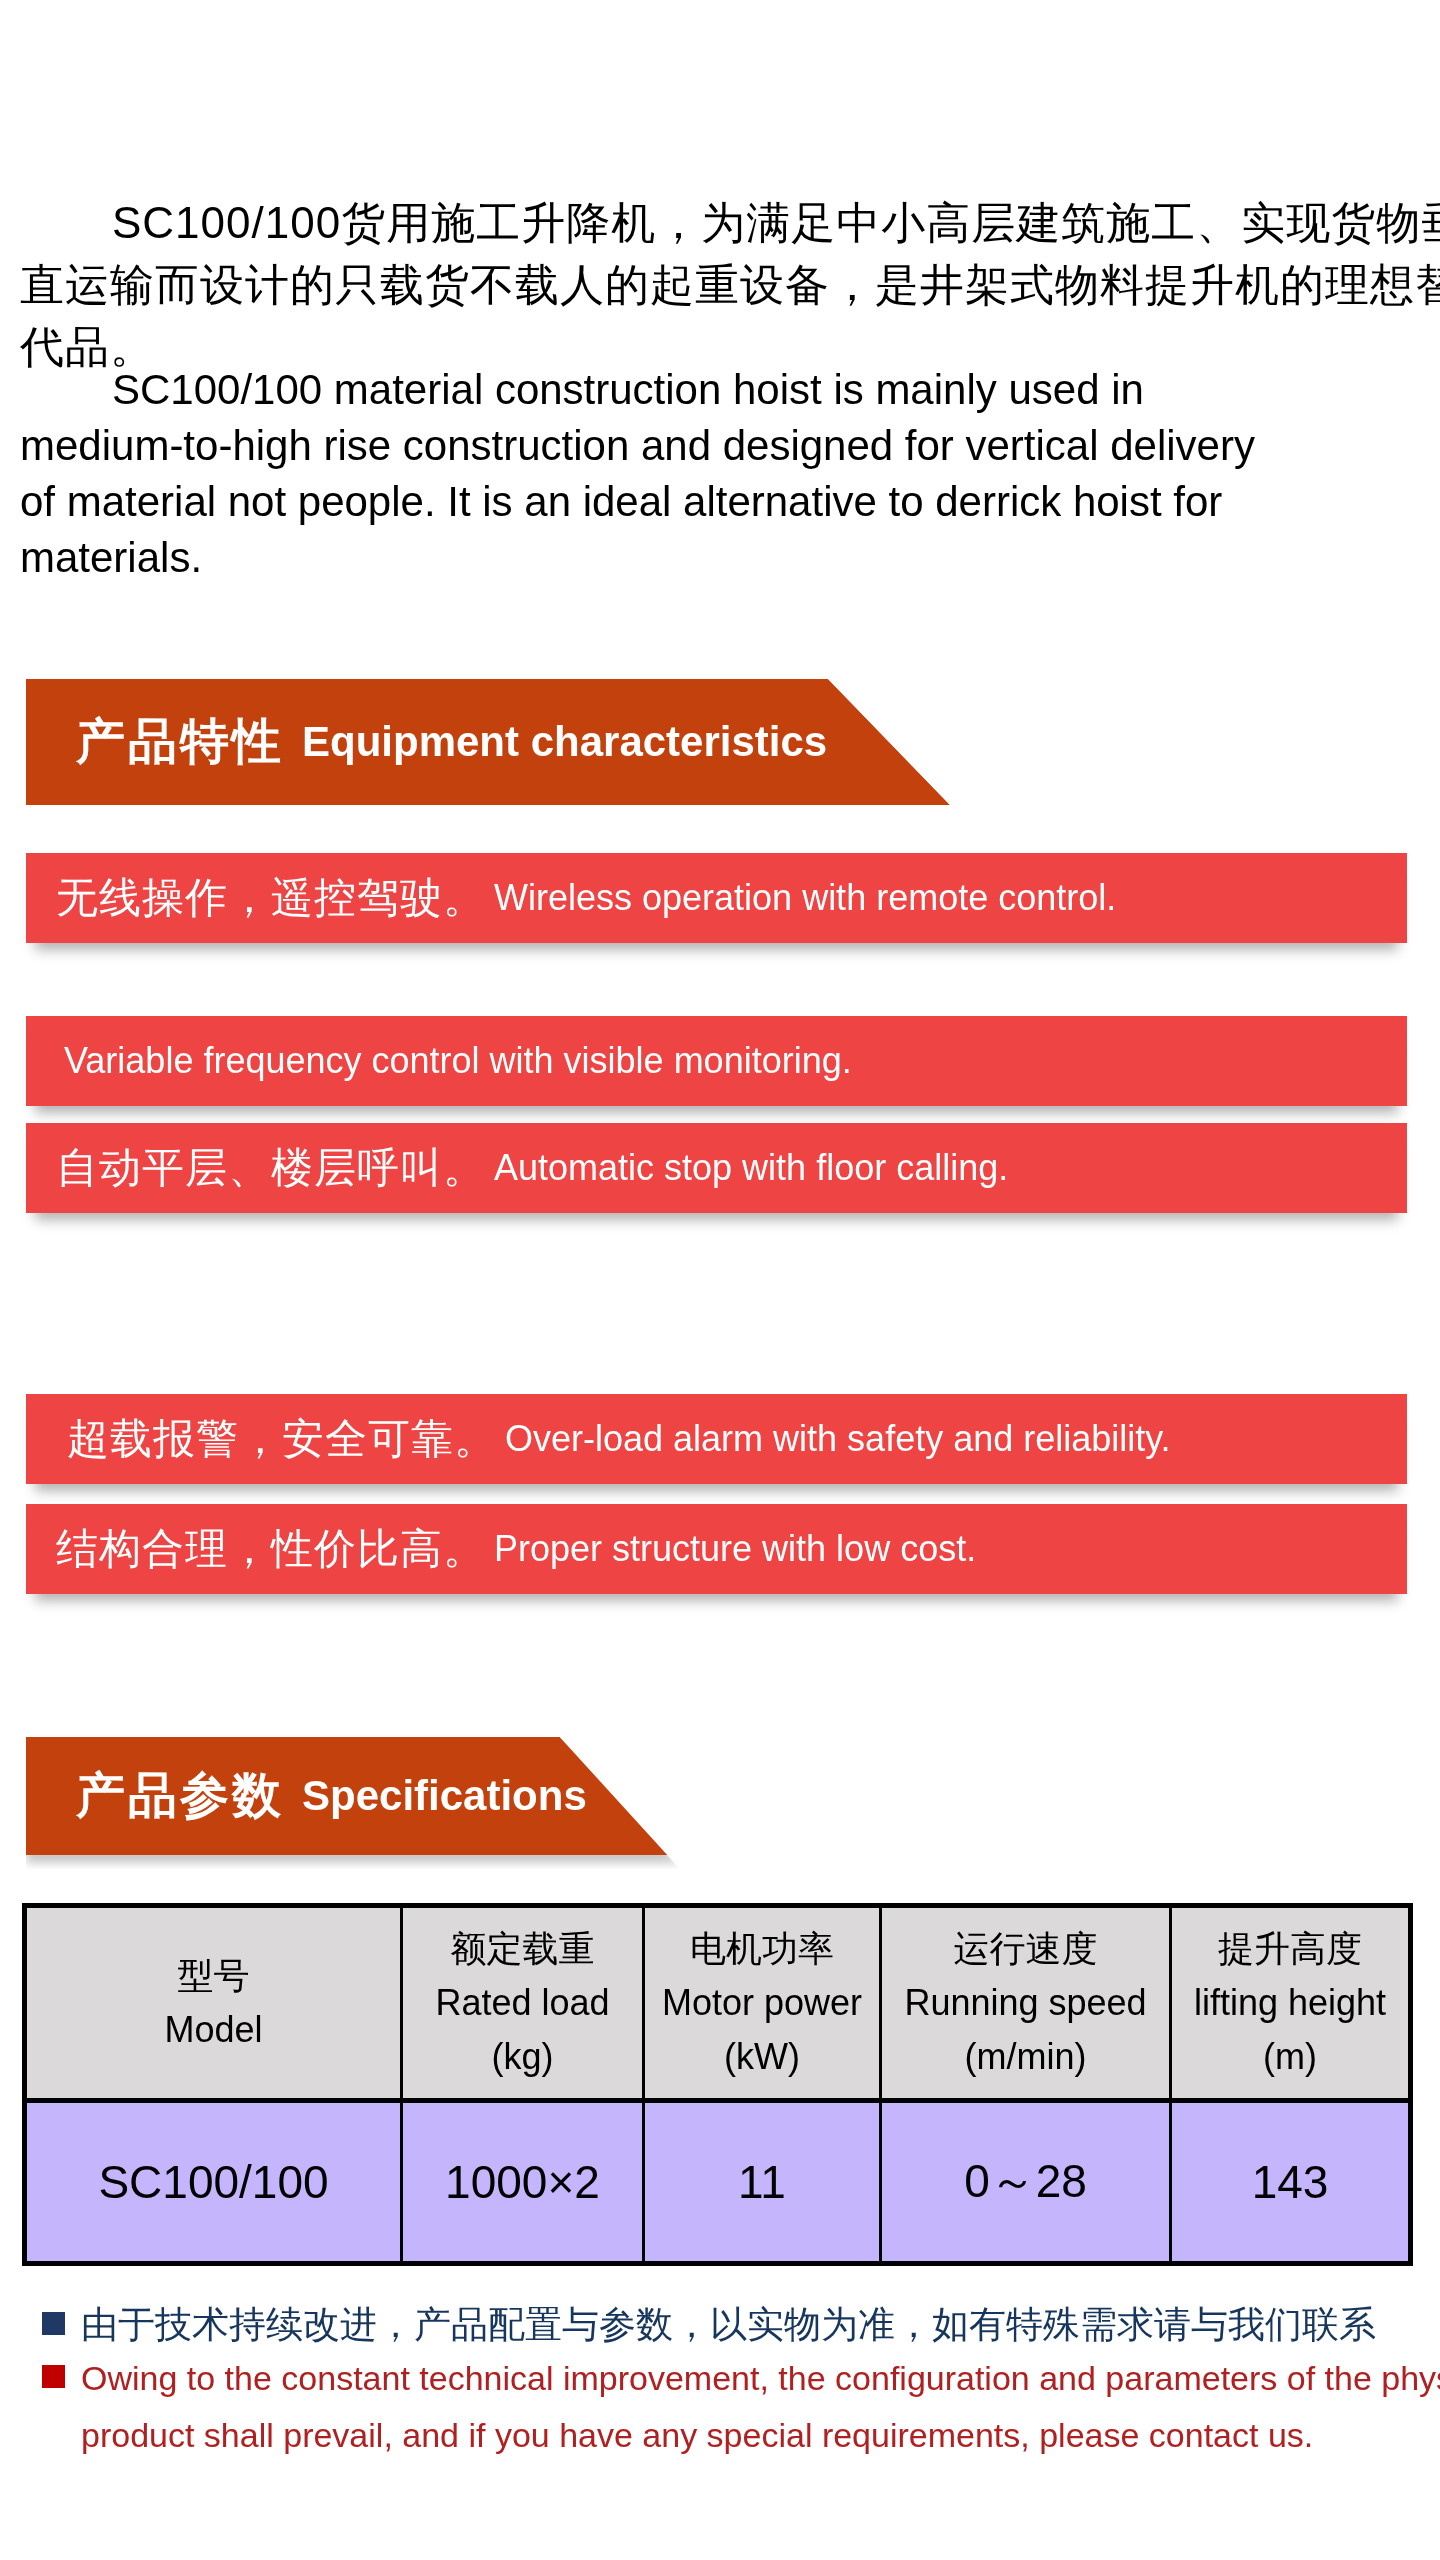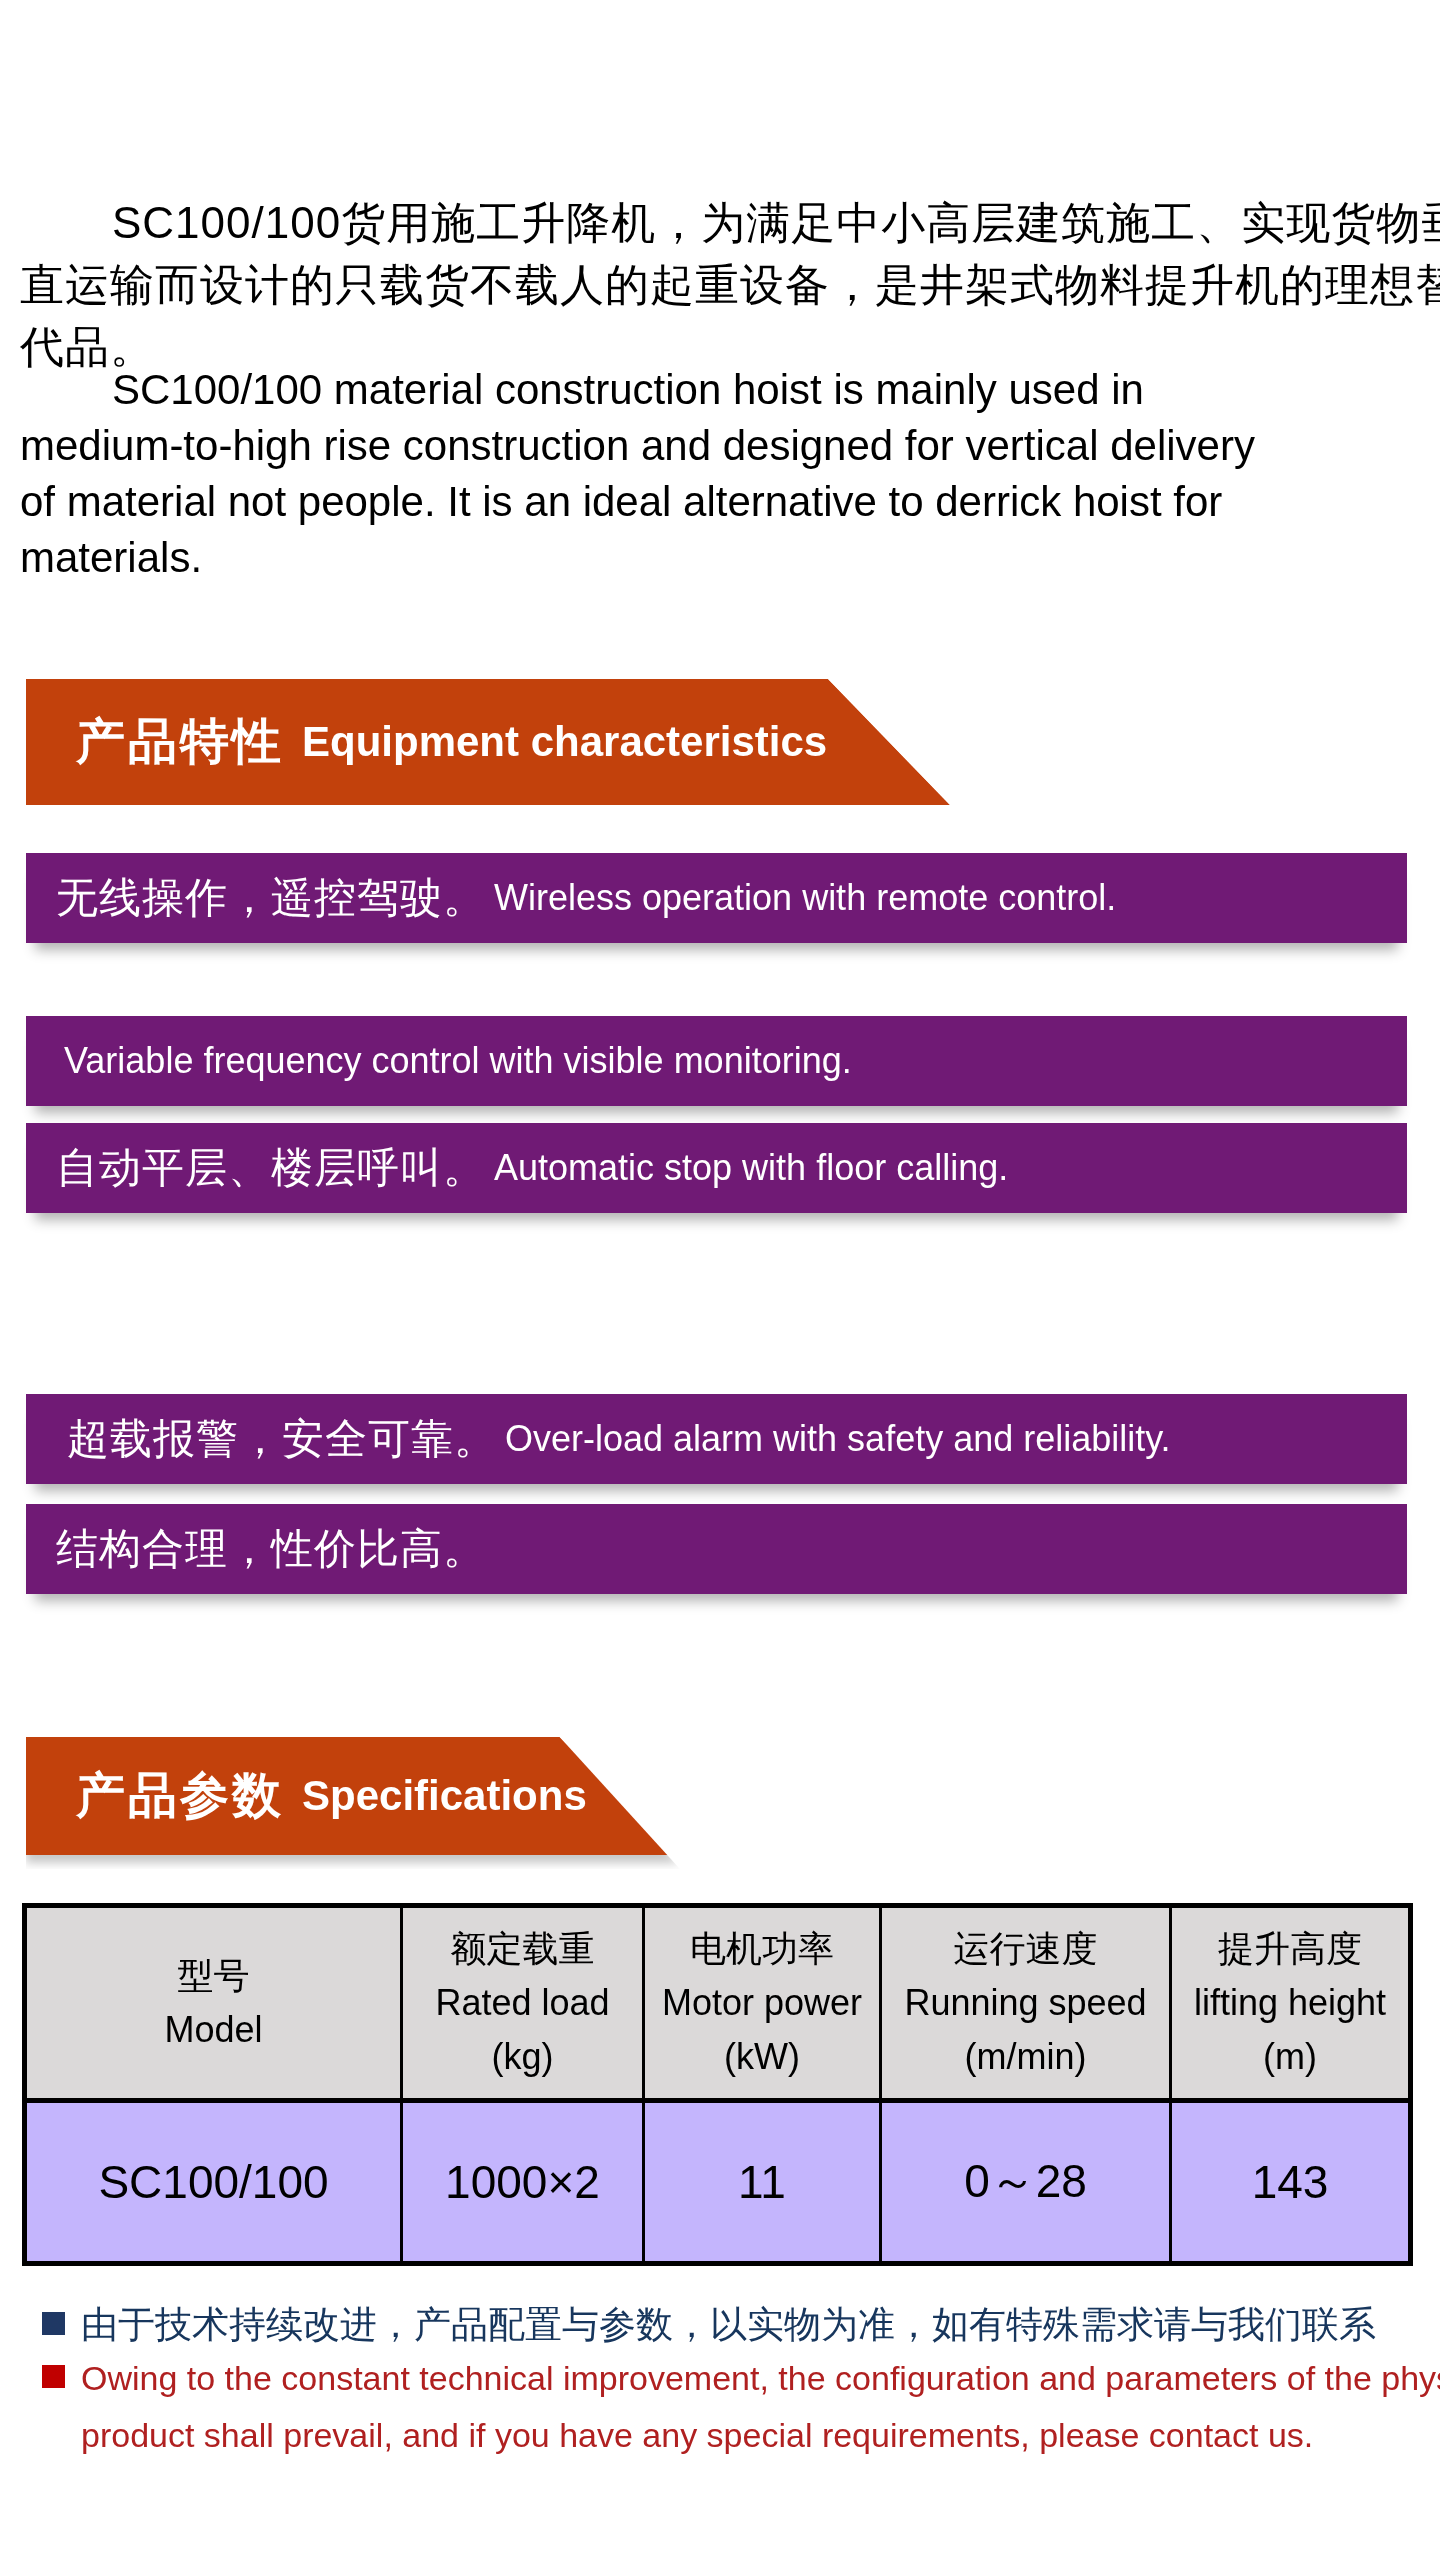--- a/index.html
+++ b/index.html
@@ -48,21 +48,21 @@
     clip-path: polygon(0 0, 86.8% 0, 100% 100%, 0 100%);
   }
   .banner-specifications {
     left: 26px; top: 1737px; width: 654px; height: 132px;
     clip-path: polygon(0 0, 81.6% 0, 100% 100%, 0 100%);
   }
 
   
   .feature-bar {
     left: 26px; width: 1381px; height: 90px;
-    background: #701a75;
+    background: #ef4444;
     color: #fff;
     display: flex;
     align-items: center;
     box-sizing: border-box;
     padding-left: 30px;
     box-shadow: 0 16px 12px -9px rgba(0,0,0,0.30);
   }
   .feature-bar .zh { font-size: 42px; letter-spacing: 1px; white-space: nowrap; }
   .feature-bar .en { font-size: 36px; margin-left: 8px; white-space: nowrap; }
   .fb1 { top: 853px; }
@@ -149,20 +149,21 @@
 <div class="abs feature-bar fb3">
   <span class="zh">自动平层、楼层呼叫。</span>
   <span class="en">Automatic stop with floor calling.</span>
 </div>
 <div class="abs feature-bar fb4">
   <span class="zh">超载报警，安全可靠。</span>
   <span class="en">Over-load alarm with safety and reliability.</span>
 </div>
 <div class="abs feature-bar fb5">
   <span class="zh">结构合理，性价比高。</span>
+  <span class="en">Proper structure with low cost.</span>
 </div>
 
 <div class="abs banner-wrap banner-specifications" style="left:26px;top:1737px;">
   <div class="banner" style="width:654px;height:118px;clip-path:polygon(0 0, 81.6% 0, 100% 100%, 0 100%);">
     <span class="zh">产品参数</span>
     <span class="en">Specifications</span>
   </div>
 </div>
 
 <table class="abs spec-table">

